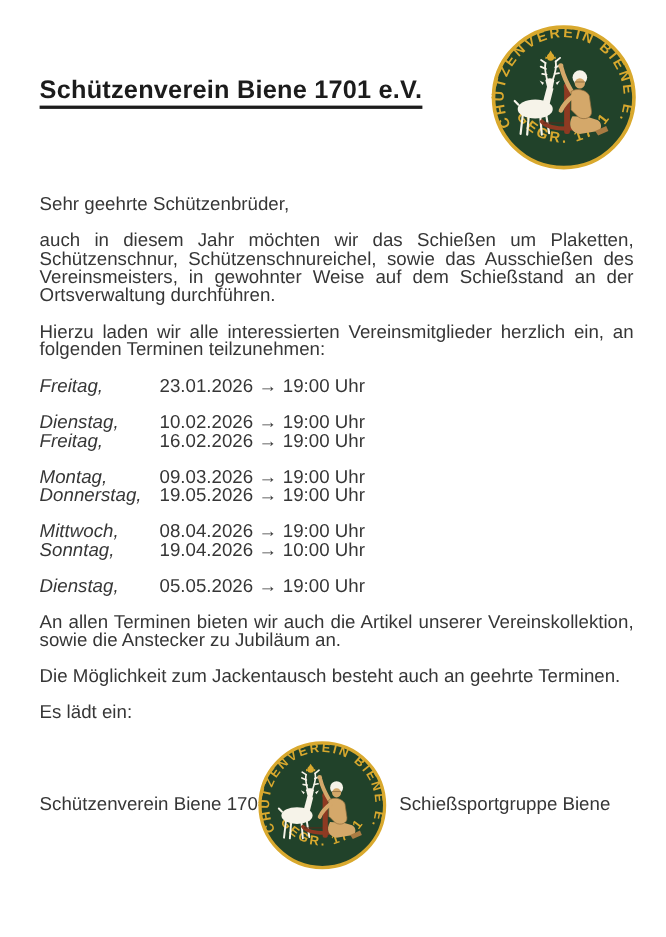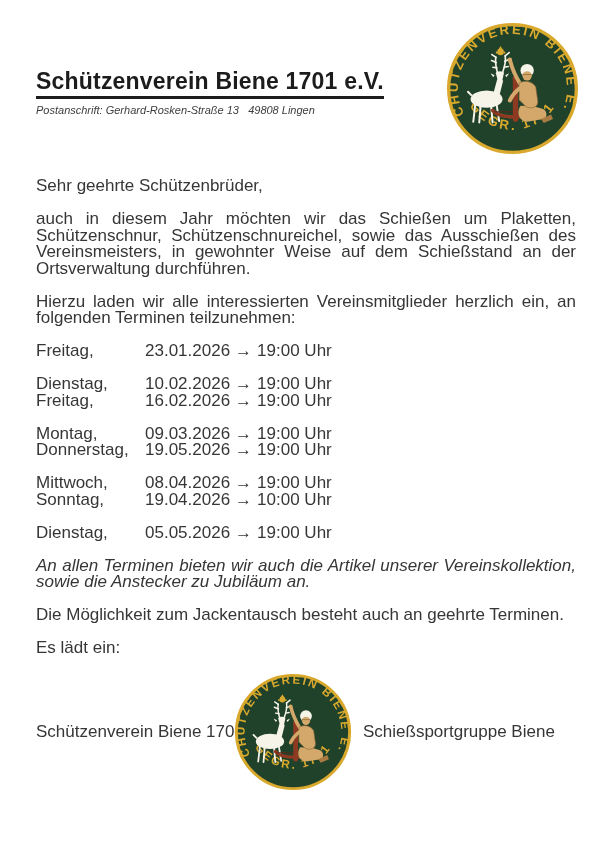--- a/index.html
+++ b/index.html
@@ -33,25 +33,25 @@
   .content {
     position:absolute; left:36px; top:178px; width:540px;
     font-size:17px; line-height:16.5px;
   }
   .content p { margin:0 0 16.5px 0; }
   .justify { text-align:justify; }
 
   
   .schedule-group { margin:0 0 16.5px 0; }
   .schedule-row { display:flex; line-height:16.5px; }
-  .schedule-row .day { width:109px; flex:none; }
+  .schedule-row .day { width:109px; flex:none;font-style:italic; }
   .schedule-row .datetime { display:flex; gap:5px;justify-content:flex-end; }
   .arrow { }
 
-  .articles-para { margin-top:10px !important;font-style:italic; }
+  .articles-para { margin-top:10px !important; }
   .invite-by { margin-top:15px !important; }
 
   
   .signature-row { position:relative; height:118px; margin-top:4px; }
   .sig-left  { position:absolute; left:0;    top:50%; transform:translateY(-50%); }
   .sig-right { position:absolute; left:327px; top:50%; transform:translateY(-50%); }
   .logo-bottom { position:absolute; left:198px; top:0; width:118px; height:118px; }
 
   
   .ring-text {
@@ -134,21 +134,20 @@
           <path d="M115,79 L129,79" stroke="#8a6a3c" stroke-width="1.2"></path>
         </g>
       </symbol>
     </defs>
   </svg>
 
   <div class="header">
     <h1>
       <span class="doc-title">Schützenverein Biene 1701 e.V.</span>
     </h1>
-    <p class="subtitle">Postanschrift: Gerhard-Rosken-Straße 13   49808 Lingen</p>
   </div>
 
   <svg class="logo-top" viewBox="0 0 200 200">
     <use href="#club-logo"></use>
   </svg>
 
   <div class="content">
 
     <p>Sehr geehrte Schützenbrüder,</p>
 

